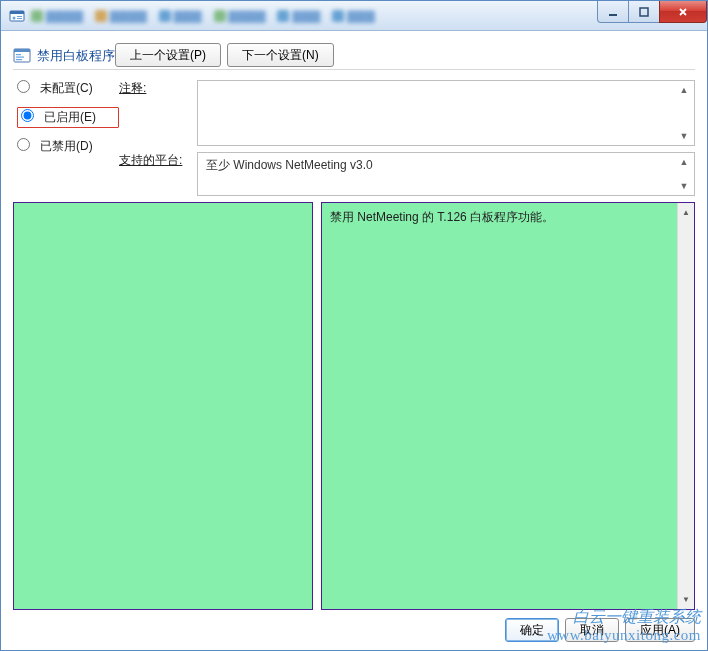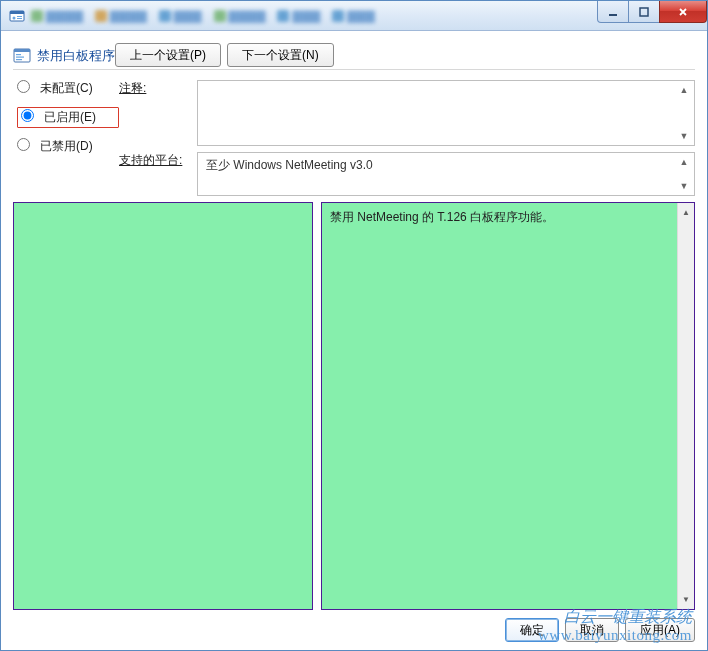--- a/index.html
+++ b/index.html
@@ -235,21 +235,21 @@
       padding: 8px 0 0 0;
       position: relative;
     }
     .btn.primary {
       background: linear-gradient(to bottom, #ffffff, #e8f1fb);
       border-color: #4a90d9;
       box-shadow: 0 0 0 1px #8ab8e6 inset;
     }
     .watermark {
       position: absolute;
-      right: 15px;
+      right: 6px;
       bottom: 6px;
       font-size: 16px;
       font-style: italic;
       color: #3d8cd4;
       text-align: right;
       line-height: 18px;
       opacity: 0.9;
       pointer-events: none;
       font-family: "KaiTi", "Microsoft YaHei", serif;
     }

